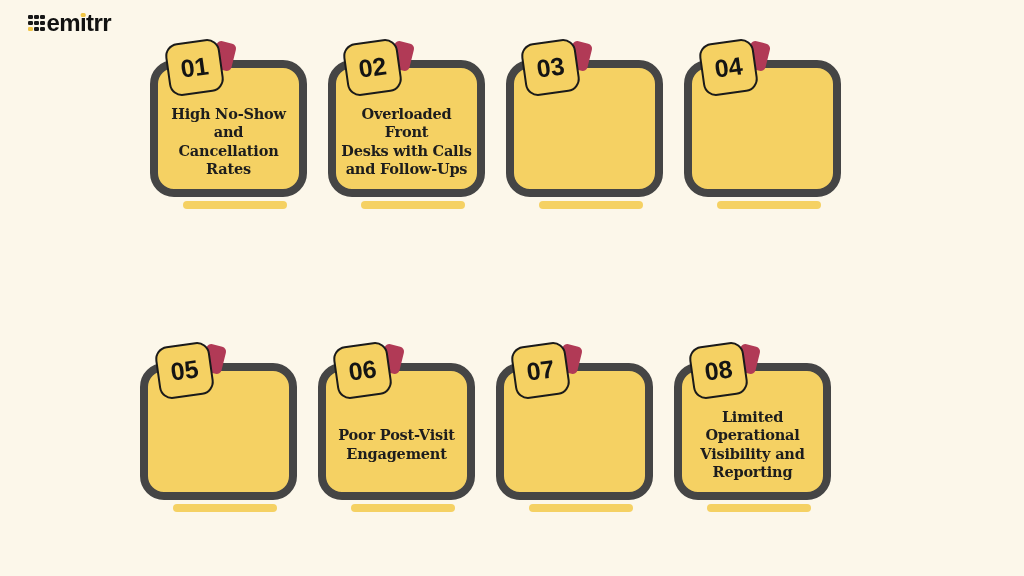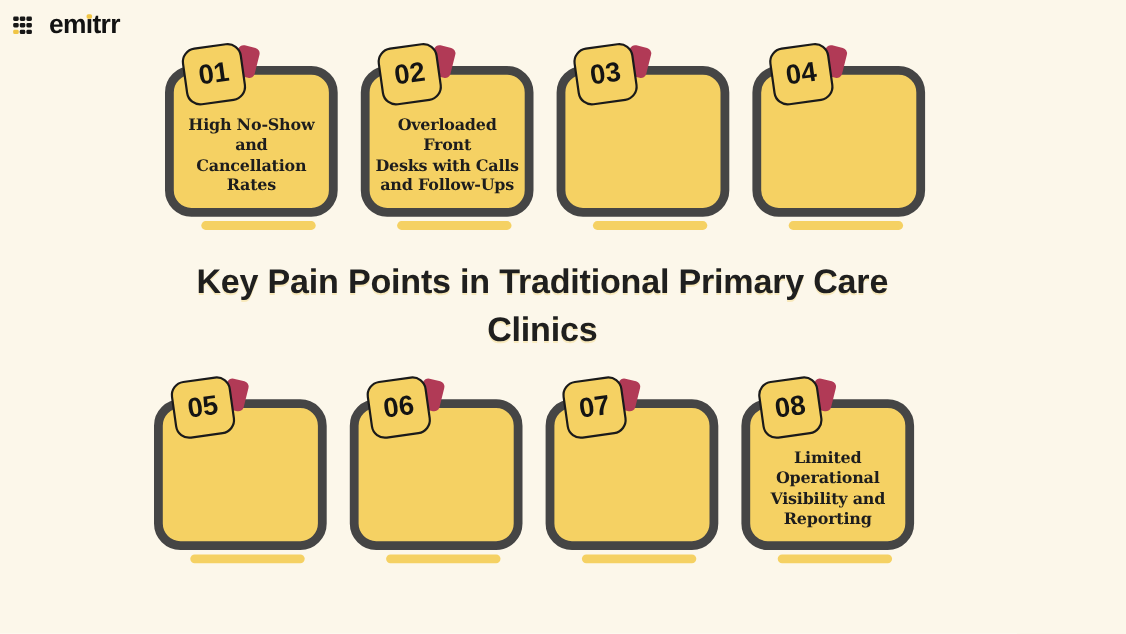--- a/index.html
+++ b/index.html
@@ -5,21 +5,21 @@
   html,body{margin:0;padding:0;}
   body{font-family:"Liberation Sans",sans-serif;}
   .canvas{
     position:relative;
     width:1024px;height:576px;
     background:var(--background,#FCF7EA);
     overflow:hidden;
   }
 
   
-  .logo{position:absolute;top:11px;left:12px;display:flex;align-items:center;gap:16px;}
+  .logo{position:absolute;top:11px;left:28px;display:flex;align-items:center;gap:2px;}
   .logo-mark{display:grid;grid-template-columns:repeat(3,4.5px);grid-auto-rows:4.5px;gap:1.5px;}
   .logo-mark i{display:block;border-radius:1.3px;background:#171717;}
   .logo-mark i.y{background:var(--logo-yellow,#F0C545);}
   .logo-text{font-weight:700;font-size:24px;color:#121212;letter-spacing:-0.6px;display:inline-flex;line-height:1;}
   .i-wrap{position:relative;}
   .i-dot{position:absolute;left:50%;transform:translateX(-50%);top:1.5px;width:4.6px;height:4.6px;border-radius:1.5px;background:var(--logo-yellow,#F0C545);}
 
   
   .title{
     position:absolute;top:234px;left:0;width:986px;margin:0;
@@ -122,35 +122,35 @@
     </div>
     <div class="card">
       <span class="pin"></span>
       <span class="badge">
           <span>04</span>
         </span>
       <span class="pill"></span>
     </div>
   </section>
 
-  <h1 class="title">Key Pain Points in Traditional Primary Care<br>Clinics</h1>
 
   <section class="row row-bottom">
     <div class="card">
       <span class="pin"></span>
       <span class="badge">
           <span>05</span>
         </span>
       <span class="pill"></span>
     </div>
     <div class="card">
       <span class="pin"></span>
       <span class="badge">
           <span>06</span>
         </span>
+      <div class="card-text">Poor Post-Visit<br>Engagement</div>
       <span class="pill"></span>
     </div>
     <div class="card">
       <span class="pin"></span>
       <span class="badge">
           <span>07</span>
         </span>
       <span class="pill"></span>
     </div>
     <div class="card">

